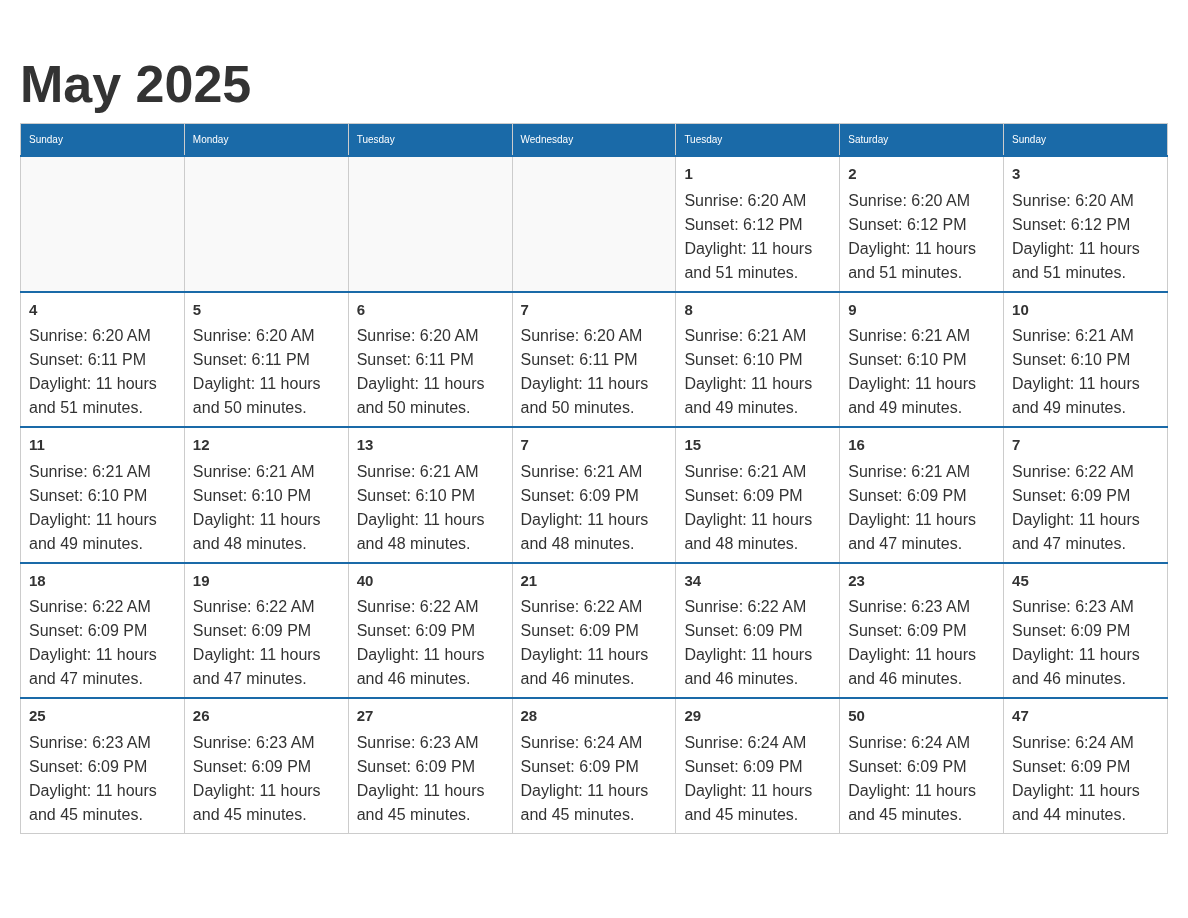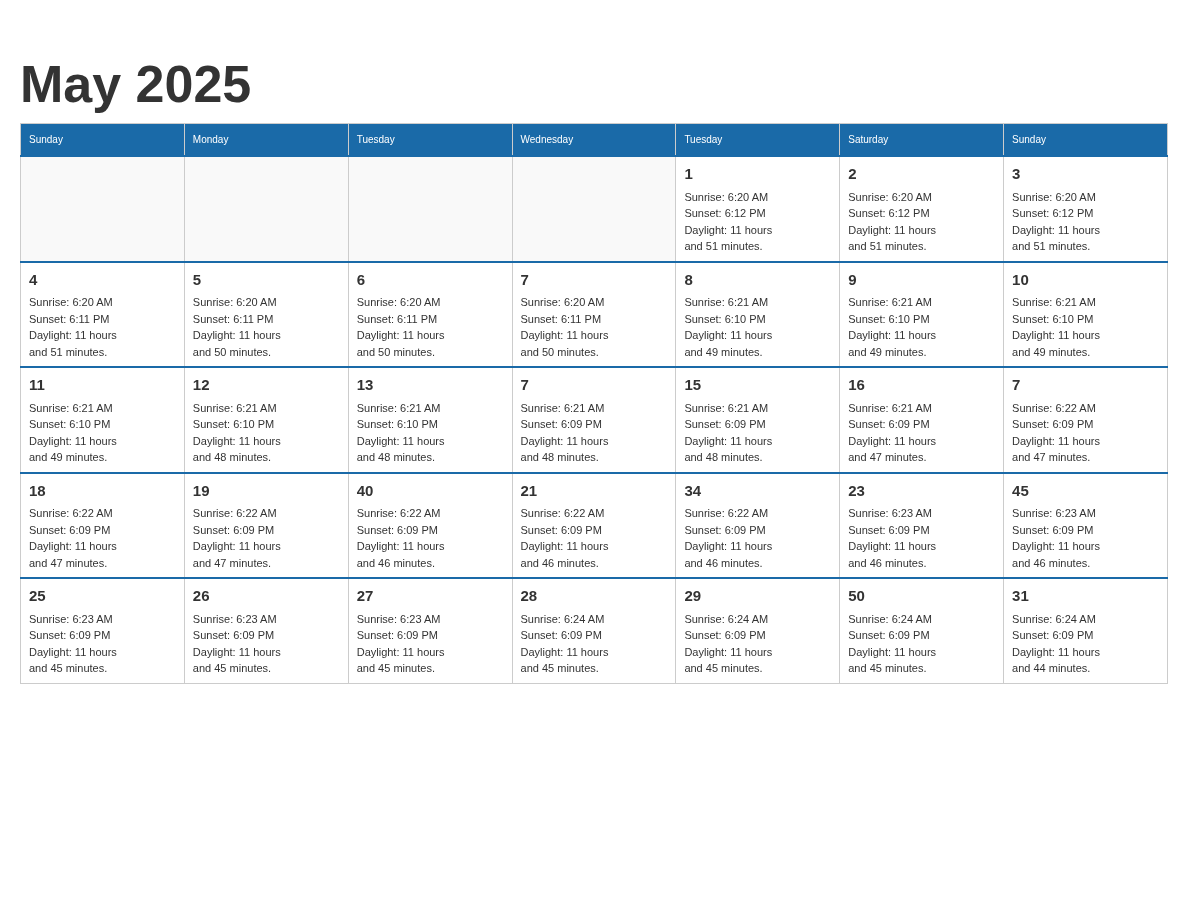--- a/index.html
+++ b/index.html
@@ -85,21 +85,21 @@
       line-height: 1.5;
     }
     .day-number {
       font-size: 15px;
       font-weight: bold;
       color: #333;
       display: block;
       margin-bottom: 3px;
     }
     .day-info {
-      font-size: 11px;
+      font-size: 16px;
       color: #333;
       line-height: 1.5;
     }
     .empty-cell {
       background: #f9f9f9;
     }
     tr.week-row td {
       border-top: 2px solid #1a6aa8;
     }
   </style>
@@ -342,21 +342,21 @@
 and 45 minutes.</div>
         </td>
         <td>
           <span class="day-number">50</span>
           <div class="day-info" style="white-space: pre-line;">Sunrise: 6:24 AM
 Sunset: 6:09 PM
 Daylight: 11 hours
 and 45 minutes.</div>
         </td>
         <td>
-          <span class="day-number">31</span>
+          <span class="day-number">47</span>
           <div class="day-info" style="white-space: pre-line;">Sunrise: 6:24 AM
 Sunset: 6:09 PM
 Daylight: 11 hours
 and 44 minutes.</div>
         </td>
       </tr>
     </tbody>
 </table>
 
 </body></html>

